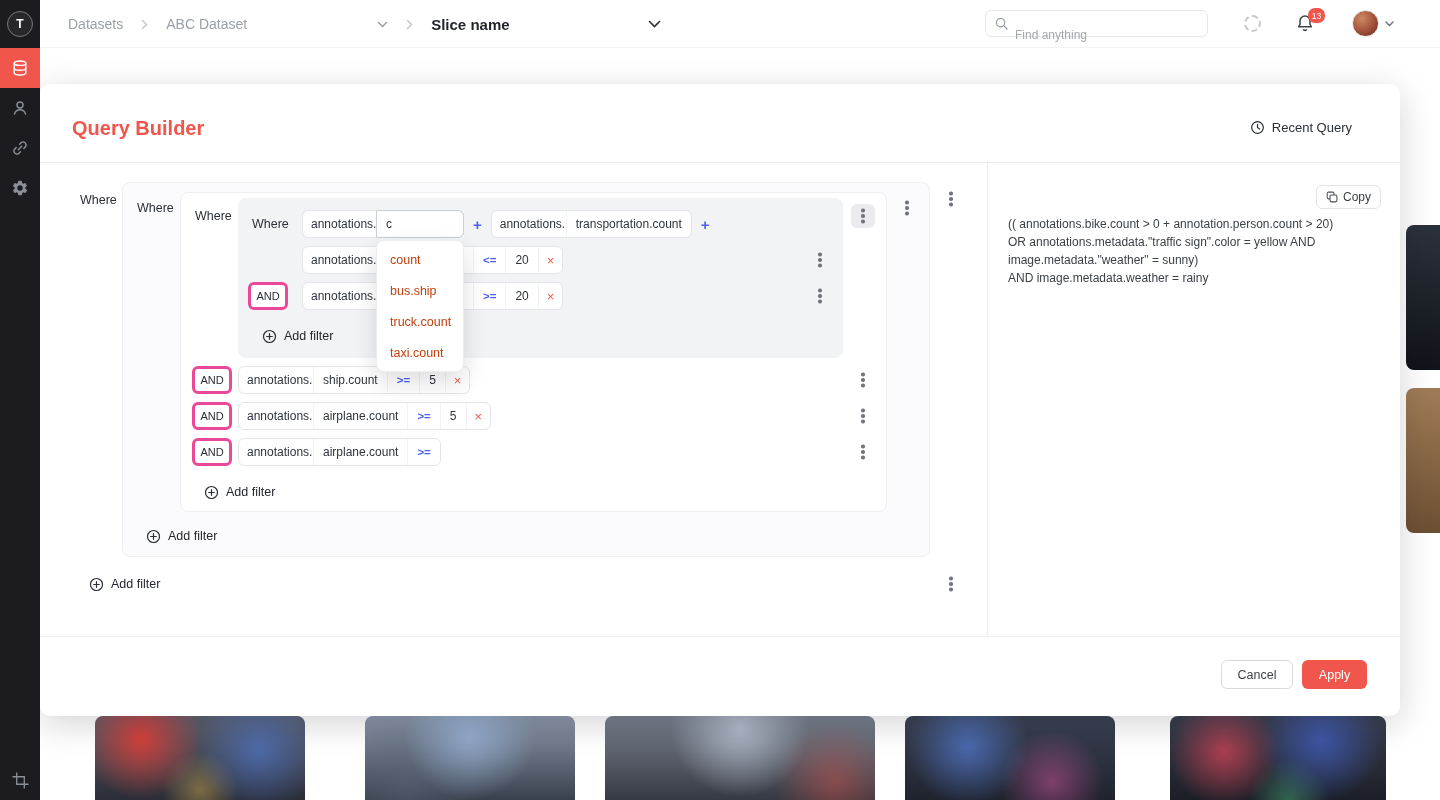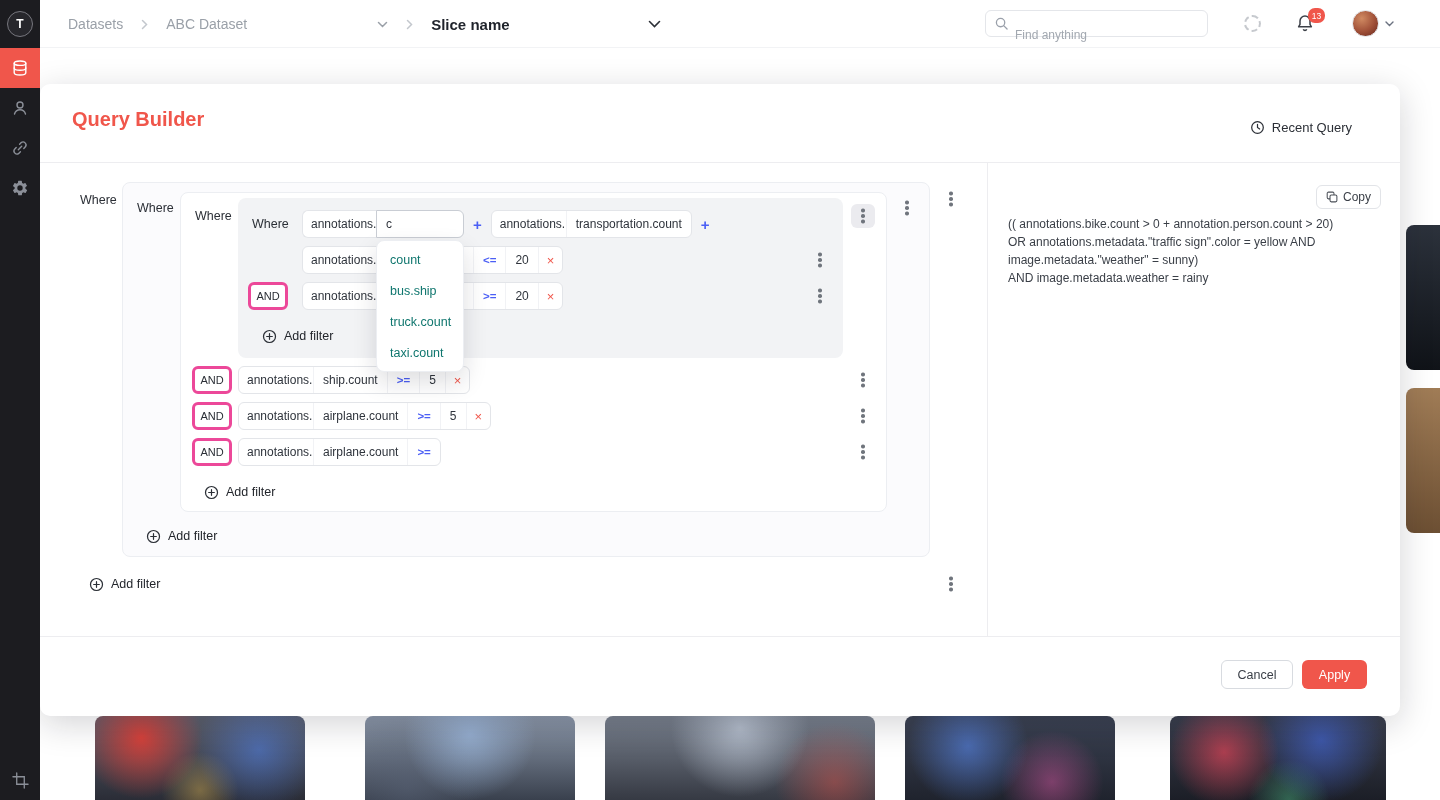--- a/index.html
+++ b/index.html
@@ -52,21 +52,21 @@
         radial-gradient(circle at 25% 30%, rgba(240,70,90,.65), transparent 30%),
         radial-gradient(circle at 70% 20%, rgba(70,110,235,.6), transparent 35%),
         radial-gradient(circle at 55% 70%, rgba(90,230,160,.35), transparent 28%),
         linear-gradient(180deg,#3a3f4e 0%, #15171e 85%); }
   .side-thumb { position:absolute; left:1406px; width:34px; height:145px; border-radius:8px 0 0 8px; z-index:1; }
   .rt1 { top:225px; background:linear-gradient(180deg,#2c323c,#101318); }
   .rt2 { top:388px; background:linear-gradient(180deg,#a07c56,#6c4f33); }
 
   
   .modal { position:absolute; left:40px; top:84px; width:1360px; height:632px; background:#fff; border-radius:10px; box-shadow:0 8px 34px rgba(15,18,26,.18); z-index:10; }
-  .modal-title { position:absolute; left:32px; top:24px; font-size:20px; font-weight:bold; color:var(--accent,#F0564B); }
+  .modal-title { position:absolute; left:32px; top:33px; font-size:20px; font-weight:bold; color:var(--accent,#F0564B); }
   .recent-query { position:absolute; right:48px; top:36px; display:flex; align-items:center; gap:7px; font-size:13px; font-weight:500; color:#2b2f36; cursor:pointer; }
   .hdiv { position:absolute; left:0; width:100%; height:1px; background:#ededf0; }
   .vdiv { position:absolute; left:947px; top:78px; width:1px; height:474px; background:#ededf0; }
 
   
   .builder-pane { position:absolute; left:0; top:78px; width:947px; height:474px; }
   .group { position:absolute; border-radius:8px; }
   .g1 { background:#fbfbfd; border:1px solid #eceef2; }
   .g2 { background:#fff;    border:1px solid #eceef2; }
   .g3 { background:#f2f3f5; }
@@ -84,21 +84,21 @@
   .remove { color:var(--accent,#F0564B); font-size:13px; padding:0 8px; }
   .joined { display:flex; align-items:center; }
   .chip-left { width:74px; height:28px; background:#fff; border:1px solid #e3e5e9; border-right:none; border-radius:6px 0 0 6px; display:flex; align-items:center; padding:0 8px; font-size:12px; color:#2f343c; cursor:pointer; }
   .inline-input { width:88px; height:28px; background:#fff; border:1px solid #c9cdd4; border-radius:0 6px 6px 0; font-size:12px; font-family:"Liberation Sans",sans-serif; color:#2f343c; padding:0 9px; outline:none; }
   .plus { color:var(--operator,#4B5FF5); font-size:15px; font-weight:bold; margin:0 3px; cursor:pointer; }
   .add-filter { position:absolute; display:flex; align-items:center; gap:7px; font-size:12.5px; font-weight:500; color:#23262c; cursor:pointer; height:16px; }
   .kebab-btn { position:absolute; width:24px; height:24px; border-radius:6px; display:flex; align-items:center; justify-content:center; cursor:pointer; }
   .kebab-btn.active { background:#ebebef; }
   .dots { width:3.5px; height:3.5px; border-radius:50%; background:#70757d; box-shadow:0 -5.5px 0 #70757d, 0 5.5px 0 #70757d; }
   .dropdown { position:absolute; left:336px; top:78px; width:88px; background:#fff; border:1px solid #eceef2; border-radius:8px; box-shadow:0 10px 24px rgba(20,24,32,.14); padding:3px 0; z-index:60; }
-  .opt { height:31px; display:flex; align-items:center; padding:0 13px; font-size:12.5px; color:#0f766e; cursor:pointer; }
+  .opt { height:31px; display:flex; align-items:center; padding:0 13px; font-size:12.5px; color:#c2410c; cursor:pointer; }
 
   
   .copy-btn { position:absolute; left:1276px; top:101px; height:24px; display:flex; align-items:center; gap:5px; padding:0 9px; background:#fff; border:1px solid #e2e4e8; border-radius:6px; font-size:12px; color:#3a3f47; font-family:"Liberation Sans",sans-serif; cursor:pointer; }
   .preview { position:absolute; left:968px; top:131px; width:372px; }
   .preview-line { font-size:12px; color:#3a3f47; line-height:18px; }
 
   
   .btn-cancel { position:absolute; left:1181px; top:576px; width:72px; height:29px; background:#fff; border:1px solid #d8dbe0; border-radius:6px; font-size:12.5px; color:#3a3f47; font-family:"Liberation Sans",sans-serif; cursor:pointer; }
   .btn-apply  { position:absolute; left:1262px; top:576px; width:65px; height:29px; background:var(--accent,#F0564B); border:none; border-radius:6px; font-size:12.5px; font-weight:500; color:#fff; font-family:"Liberation Sans",sans-serif; cursor:pointer; }
 </style>

